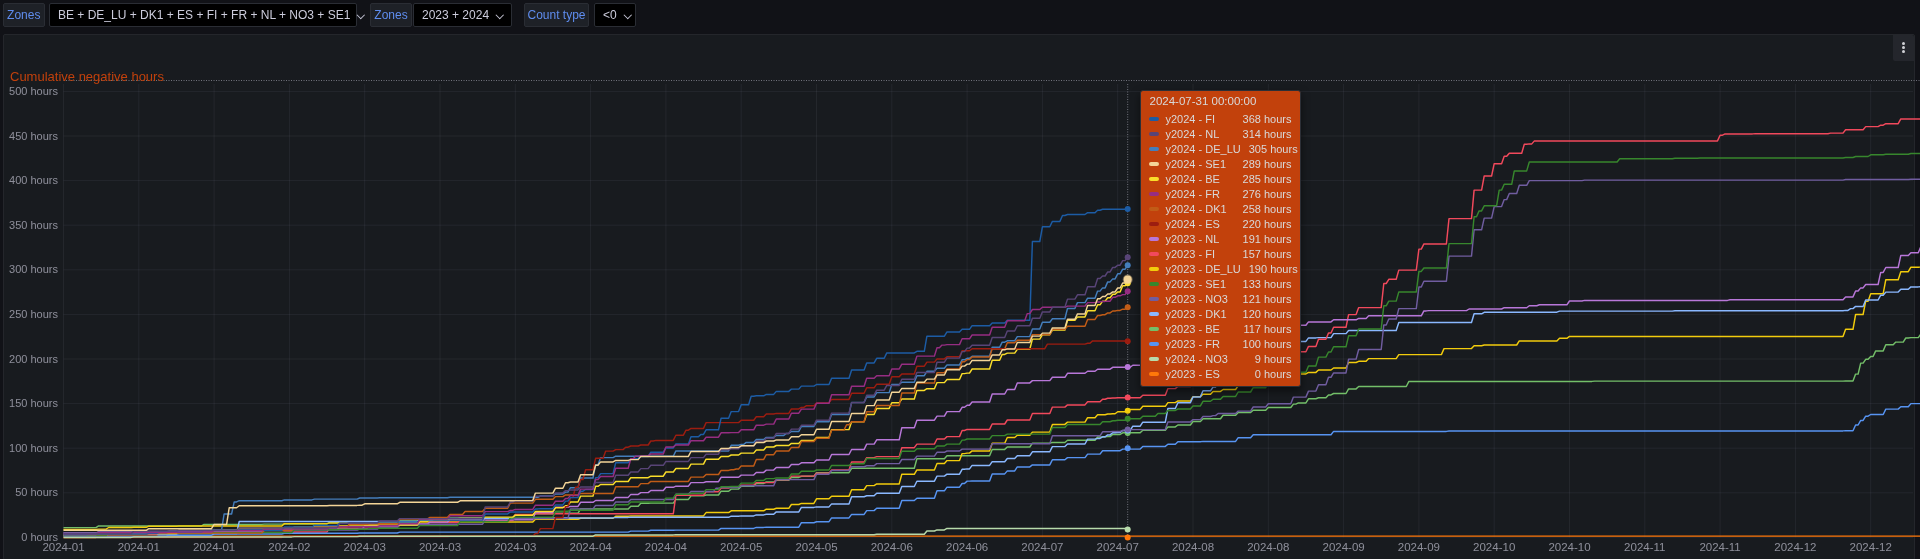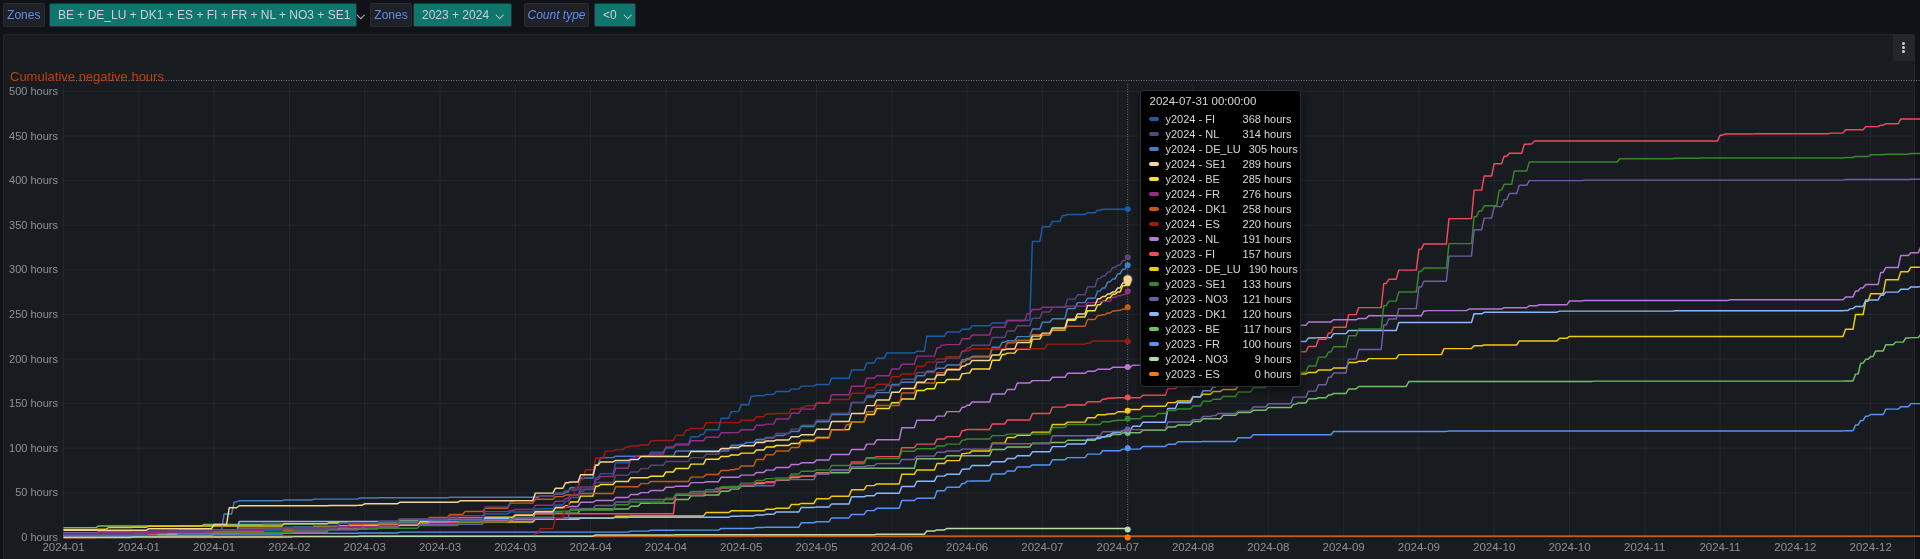--- a/index.html
+++ b/index.html
@@ -1,44 +1,44 @@
 <!DOCTYPE html>
 <html><head><meta charset="utf-8"><style>
 * { margin:0; padding:0; box-sizing:border-box; }
 html,body { width:1920px; height:559px; background:#111217; overflow:hidden;
   font-family:"Liberation Sans", sans-serif; }
 #topbar { position:absolute; top:0; left:0; width:1920px; height:32px; }
 .vlabel { position:absolute; top:3px; height:24px; background:#1E2127; border:1px solid #2A2D34;
   border-radius:2px; color:#5F8DEF; font-size:12px; font-weight:500; line-height:22px; text-align:center; }
-.vval { position:absolute; top:3px; height:24px; background:#0f766e; border:1px solid #2A2D34;
+.vval { position:absolute; top:3px; height:24px; background:#000000; border:1px solid #2A2D34;
   border-radius:2px; color:#CCCCDC; font-size:12px; line-height:22px; padding:0 8px; white-space:nowrap; }
 .chev { display:inline-block; margin-left:8px; width:5.5px; height:5.5px; position:relative; top:-2px;
   border-right:1.3px solid #CCCCDC; border-bottom:1.3px solid #CCCCDC; transform:rotate(45deg); }
 #panel { position:absolute; left:2.5px; top:33.5px; width:1912px; height:526px;
   background:#181B1F; border:1px solid #24262B; border-radius:2px; }
 #ptitle { position:absolute; left:10px; top:39px; color:#c2410c; font-size:13px; font-weight:500;margin-top:30px; }
 #kebab { position:absolute; left:1893px; top:34.5px; width:21px; height:26px; background:#24262C;
   border-radius:0 2px 0 2px; }
 .kdot { position:absolute; left:9px; width:3px; height:3px; border-radius:1.5px; background:#D0D1D6; }
-#tooltip { position:absolute; left:1139.5px; top:90px; width:161px; background:#000000;
+#tooltip { position:absolute; left:1139.5px; top:90px; width:161px; background:#c2410c;
   border:1px solid #2C2F36; border-radius:3px; padding:3px 8px 5px 8px;
   box-shadow:0 4px 8px rgba(0,0,0,.5); }
 .th { color:#D8D9DA; font-size:11.5px; margin:1px 0 4px 1px; white-space:nowrap; }
 .tr { display:flex; align-items:center; height:15px; white-space:nowrap; }
 .sw { width:10px; height:4px; border-radius:2px; margin-right:7px; flex:none; }
 .tn { color:#D8D9DA; font-size:11px; flex:1; }
 .tv { color:#D8D9DA; font-size:11px; text-align:right;margin-left:8px; }
 </style></head>
 <body>
 <div id="topbar">
   <div class="vlabel" style="left:3px;width:41.5px;">Zones</div>
   <div class="vval" style="left:49px;width:308px;">BE + DE_LU + DK1 + ES + FI + FR + NL + NO3 + SE1<span class="chev"></span></div>
   <div class="vlabel" style="left:370px;width:42px;">Zones</div>
   <div class="vval" style="left:413px;width:99px;">2023 + 2024<span class="chev"></span></div>
-  <div class="vlabel" style="left:524px;width:65px;font-style:italic;">Count type</div>
+  <div class="vlabel" style="left:524px;width:65px;">Count type</div>
   <div class="vval" style="left:594px;width:42px;">&lt;0<span class="chev"></span></div>
 </div>
 <div id="panel"></div>
 <svg width="1920" height="559" viewBox="0 0 1920 559" style="position:absolute;top:0;left:0">
 <g stroke="rgba(204,204,220,0.07)" stroke-width="1">
       <line x1="63.5" y1="537.4" x2="1913" y2="537.4"></line>
       <line x1="63.5" y1="492.8" x2="1913" y2="492.8"></line>
       <line x1="63.5" y1="448.2" x2="1913" y2="448.2"></line>
       <line x1="63.5" y1="403.6" x2="1913" y2="403.6"></line>
       <line x1="63.5" y1="359.0" x2="1913" y2="359.0"></line>

